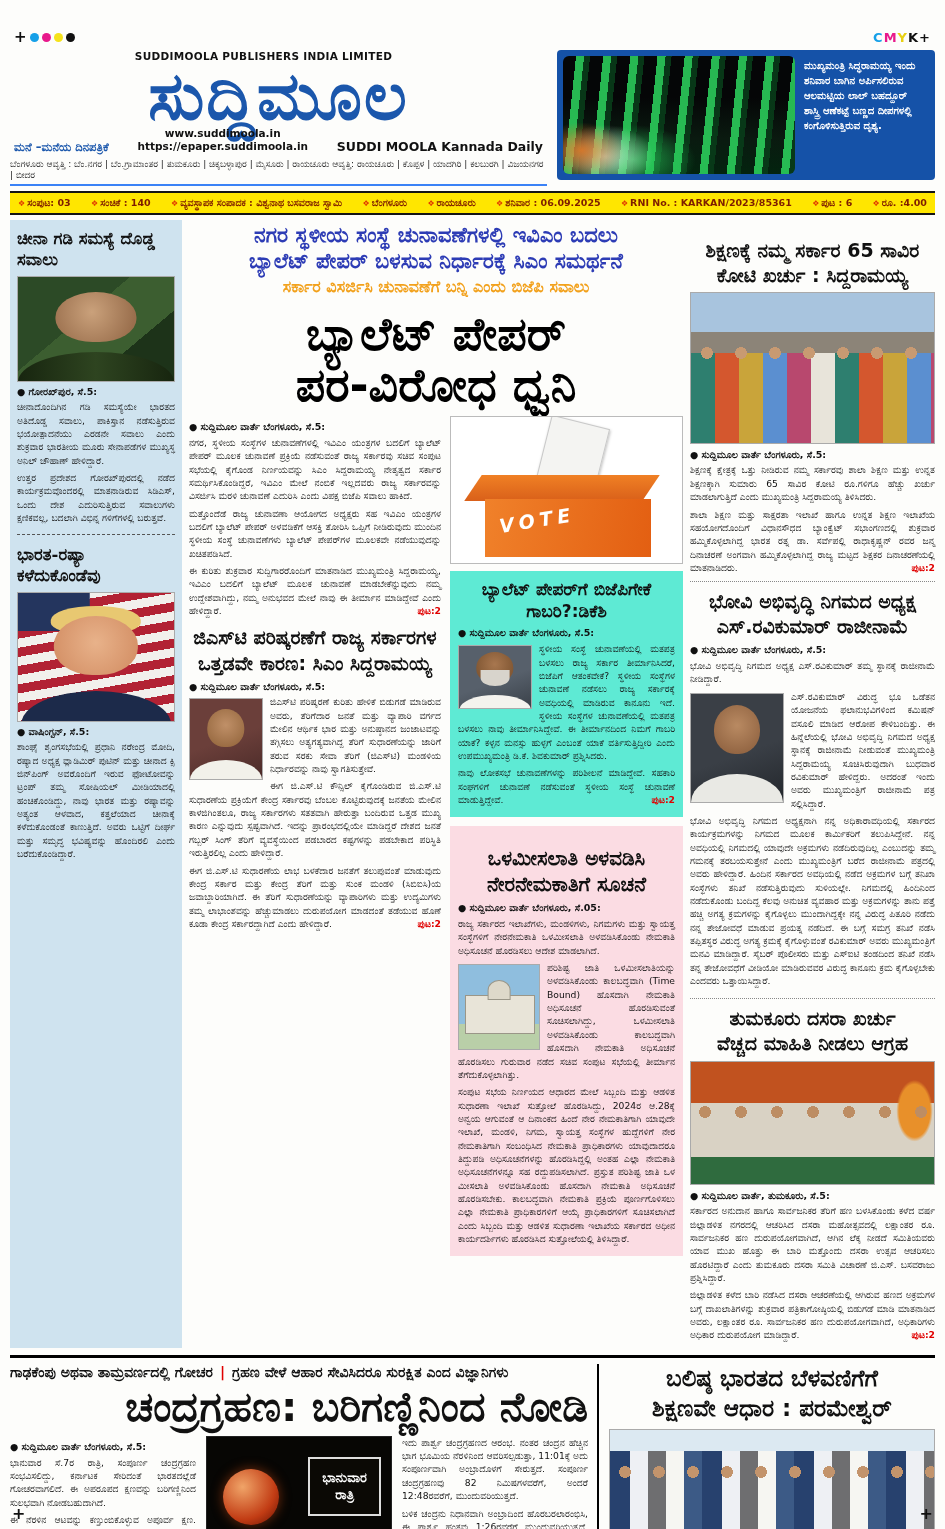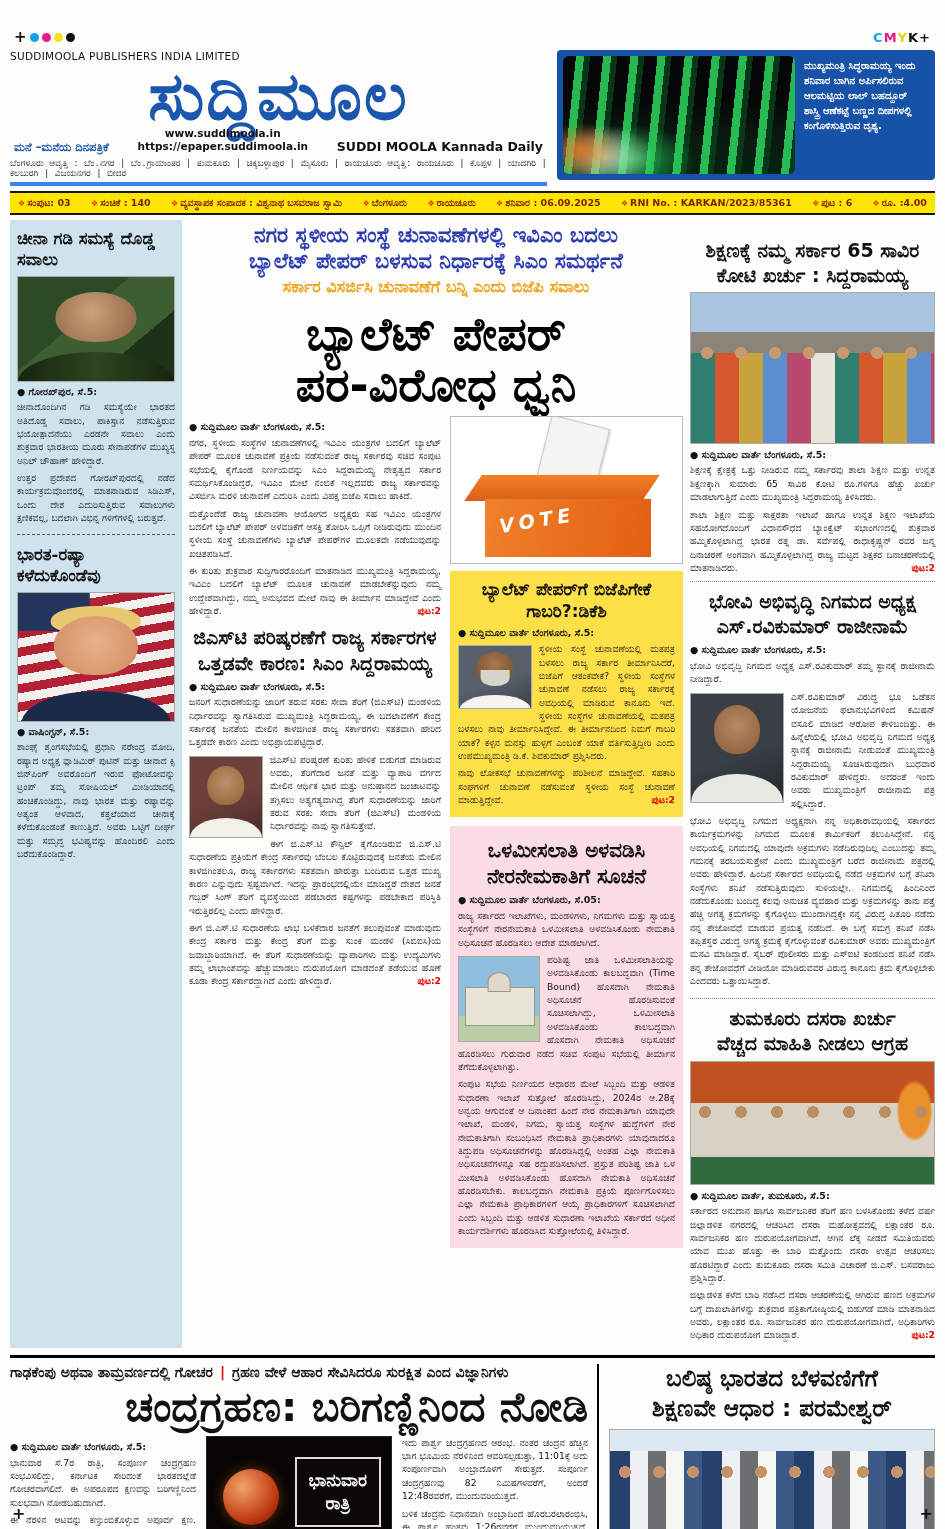--- a/index.html
+++ b/index.html
@@ -11,27 +11,27 @@
   
   .marks-row{display:flex;justify-content:space-between;align-items:center;padding:26px 4px 0 4px;height:22px;}
   .marks-left{display:flex;align-items:center;gap:3px;font-size:15px;font-weight:bold;}
   .dot{width:9px;height:9px;border-radius:50%;display:inline-block;}
   .dot-c{background:#16a0e8;}.dot-m{background:#e8198b;}.dot-y{background:#f5e21a;}.dot-k{background:#101010;}
   .cmyk{font-size:13px;font-weight:bold;letter-spacing:1px;}
   .cmyk .c{color:#16a0e8;}.cmyk .m{color:#e8198b;}.cmyk .y{color:#e8d012;}.cmyk .k{color:#101010;}
   
   .masthead{display:flex;gap:10px;margin-top:2px;}
   .mast-left{flex:1;min-width:0;}
-  .publisher{text-align:left;font-weight:normal;font-size:10.5px;padding-right:30px;letter-spacing:.3px;}
+  .publisher{text-align:center;font-weight:bold;font-size:10.5px;padding-right:30px;letter-spacing:.3px;}
   .logo{color:#1b57ac;font-weight:900;font-size:66px;line-height:1.05;text-align:center;letter-spacing:2px;}
   .mast-sub{display:flex;justify-content:space-between;align-items:flex-end;margin-top:-4px;padding:0 4px;}
   .tagline{color:#1b57ac;font-size:11.5px;font-weight:bold;}
   .websites{text-align:center;font-weight:bold;font-size:10.5px;line-height:1.25;}
   .engname{font-weight:bold;font-size:12.5px;}
-  .editions{font-size:9px;margin-top:5px;color:#222;border-bottom:4px solid #3b82f6;padding-bottom:3px;font-family:Liberation Mono, monospace;}
+  .editions{font-size:9px;margin-top:5px;color:#222;border-bottom:2px solid #3b82f6;padding-bottom:3px;}
   
   .promo{width:378px;height:130px;background:#1552a8;border-radius:4px;display:flex;overflow:hidden;flex:none;}
   .promo-photo{width:232px;height:118px;margin:6px 0 6px 6px;border-radius:6px;position:relative;overflow:hidden;
     background:
       radial-gradient(ellipse 60px 40px at 8% 80%, rgba(240,120,30,.8), transparent 70%),
       radial-gradient(ellipse 70px 45px at 18% 85%, rgba(240,240,240,.7), transparent 70%),
       radial-gradient(ellipse 90px 50px at 30% 88%, rgba(40,200,90,.8), transparent 70%),
       repeating-linear-gradient(96deg, rgba(0,0,0,0) 0 13px, rgba(45,215,95,.85) 13px 21px, rgba(8,60,25,.9) 21px 27px),
       linear-gradient(180deg,#050607 0 35%,#0a1a10 70%,#03240f 100%);}
   .promo-caption{flex:1;color:#fff;font-size:10px;line-height:1.5;padding:8px 9px;font-weight:bold;}
@@ -110,45 +110,45 @@
   .kicker-orange{color:#f2a11c;font-size:16px;font-weight:800;text-align:center;line-height:1.25;margin:3px 0 12px;}
   .lead-headline{font-size:46px;font-weight:900;text-align:center;line-height:1.1;margin:7px 0 6px;color:#000;}
   .center-row{display:flex;gap:9px;}
   .lead-text{width:252px;flex:none;}
   .center-right{flex:1;min-width:0;}
   .ballot-photo{height:146px;border:1px solid #bbb;background:#fff;position:relative;overflow:hidden;}
   .bb-slip{position:absolute;left:40%;top:4px;width:58px;height:64px;background:#f4f4f2;border:1px solid #c8c8c8;transform:rotate(14deg);box-shadow:1px 1px 3px rgba(0,0,0,.25);}
   .bb-top{position:absolute;left:22px;top:58px;width:178px;height:26px;background:linear-gradient(#f08024,#d9601a);transform:skewX(-34deg);}
   .bb-front{position:absolute;left:34px;top:82px;width:166px;height:58px;background:linear-gradient(100deg,#f0812a,#e35f12);}
   .bb-vote{position:absolute;left:48px;top:92px;color:#fff;font-weight:800;font-style:italic;font-size:19px;letter-spacing:5px;transform:rotate(-9deg);}
-  .dks-box{background:#fde047;padding:7px 8px;margin-top:7px;}
+  .dks-box{background:#5eead4;padding:7px 8px;margin-top:7px;}
   .dks-title{font-size:17px;font-weight:800;text-align:center;margin:0 0 4px;line-height:1.3;}
   .dks-photo{float:left;width:72px;height:62px;margin:3px 7px 2px 0;}
   .pink-box{background:#fbdce3;padding:7px 8px;margin-top:9px;}
-  .pink-title{font-size:20px;font-weight:800;text-align:center;line-height:1.3;margin:4px 0 4px;}
+  .pink-title{font-size:20px;font-weight:800;text-align:center;line-height:1.3;margin:12px 0 4px;}
   .soudha-photo{float:left;width:80px;height:84px;margin:3px 7px 2px 0;}
   .gst-title{font-size:19px;font-weight:800;text-align:center;line-height:1.32;margin:8px 0 2px;}
   .sid-photo{float:left;width:72px;height:80px;margin:3px 7px 2px 0;}
   
   .r-art{margin-bottom:6px;}
   .r-title{font-size:19px;font-weight:800;text-align:center;line-height:1.32;margin:0 0 4px;}
   .r-photo{height:150px;margin:4px 0 2px;}
   .bhovi-photo{float:left;width:92px;height:108px;margin:3px 7px 2px 0;}
   
   .bottom{border-top:3px solid #000;margin-top:7px;padding-top:6px;display:flex;gap:10px;}
   .b-left{width:578px;flex:none;border-right:2px solid #000;padding-right:9px;}
   .kicker-strip{font-size:14px;font-weight:800;display:flex;gap:7px;align-items:baseline;white-space:nowrap;}
   .kicker-sep{color:#e00000;font-weight:900;}
   .b-headline{font-size:41px;font-weight:900;line-height:1.05;margin:5px 0 7px;text-align:right;}
   .b-cols{display:flex;gap:10px;}
   .b-col{flex:1;min-width:0;}
   .moon-photo{height:120px;background:#070604;position:relative;margin-bottom:5px;border:1px solid #222;}
   .moon{position:absolute;left:16px;top:32px;width:56px;height:56px;border-radius:50%;
     background:radial-gradient(circle at 35% 32%,#f0a468,#c23c14 62%,#6e1504 95%);box-shadow:0 0 12px rgba(220,80,20,.5);}
-  .moon-cap{position:absolute;right:10px;top:20px;border:2px solid #ddd;color:#fff;font-size:17px;font-weight:800;
+  .moon-cap{position:absolute;right:10px;top:20px;border:2px solid #ddd;color:#fff;font-size:13px;font-weight:800;
     padding:10px 12px;text-align:center;line-height:1.35;background:rgba(20,16,10,.35);}
   .b-right{flex:1;min-width:0;}
   .e-headline{font-size:23px;font-weight:900;text-align:center;line-height:1.3;margin:0 0 2px;}
   .e-photo{height:152px;margin:5px 0 3px;}
   .bottom-marks{position:absolute;bottom:6px;left:12px;right:12px;display:flex;justify-content:space-between;font-size:16px;font-weight:bold;color:#111;}
   .clearfix::after{content:"";display:block;clear:both;}
 </style>
 </head>
 <body>
 
@@ -245,21 +245,20 @@
           <div class="byline">● ಸುದ್ದಿಮೂಲ ವಾರ್ತೆ ಬೆಂಗಳೂರು, ಸೆ.5:</div>
           <p>ನಗರ, ಸ್ಥಳೀಯ ಸಂಸ್ಥೆಗಳ ಚುನಾವಣೆಗಳಲ್ಲಿ ಇವಿಎಂ ಯಂತ್ರಗಳ ಬದಲಿಗೆ ಬ್ಯಾಲೆಟ್ ಪೇಪರ್ ಮೂಲಕ ಚುನಾವಣೆ ಪ್ರಕ್ರಿಯೆ ನಡೆಸುವಂತೆ ರಾಜ್ಯ ಸರ್ಕಾರವು ಸಚಿವ ಸಂಪುಟ ಸಭೆಯಲ್ಲಿ ಕೈಗೊಂಡ ನಿರ್ಣಯವನ್ನು ಸಿಎಂ ಸಿದ್ದರಾಮಯ್ಯ ನೇತೃತ್ವದ ಸರ್ಕಾರ ಸಮರ್ಥಿಸಿಕೊಂಡಿದ್ದರೆ, ಇವಿಎಂ ಮೇಲೆ ನಂಬಿಕೆ ಇಲ್ಲದವರು ರಾಜ್ಯ ಸರ್ಕಾರವನ್ನು ವಿಸರ್ಜಿಸಿ ಮರಳಿ ಚುನಾವಣೆ ಎದುರಿಸಿ ಎಂದು ವಿಪಕ್ಷ ಬಿಜೆಪಿ ಸವಾಲು ಹಾಕಿದೆ.</p>
           <p>ಮತ್ತೊಂದೆಡೆ ರಾಜ್ಯ ಚುನಾವಣಾ ಆಯೋಗದ ಅಧ್ಯಕ್ಷರು ಸಹ ಇವಿಎಂ ಯಂತ್ರಗಳ ಬದಲಿಗೆ ಬ್ಯಾಲೆಟ್ ಪೇಪರ್ ಅಳವಡಿಕೆಗೆ ಆಸಕ್ತಿ ತೋರಿಸಿ ಒಪ್ಪಿಗೆ ನೀಡಿರುವುದು ಮುಂದಿನ ಸ್ಥಳೀಯ ಸಂಸ್ಥೆ ಚುನಾವಣೆಗಳು ಬ್ಯಾಲೆಟ್ ಪೇಪರ್‌ಗಳ ಮೂಲಕವೇ ನಡೆಯುವುದನ್ನು ಖಚಿತಪಡಿಸಿದೆ.</p>
           <p class="clearfix"><span>ಈ ಕುರಿತು ಶುಕ್ರವಾರ ಸುದ್ದಿಗಾರರೊಂದಿಗೆ ಮಾತನಾಡಿದ ಮುಖ್ಯಮಂತ್ರಿ ಸಿದ್ದರಾಮಯ್ಯ, ಇವಿಎಂ ಬದಲಿಗೆ ಬ್ಯಾಲೆಟ್ ಮೂಲಕ ಚುನಾವಣೆ ಮಾಡಬೇಕೆನ್ನುವುದು ನಮ್ಮ ಉದ್ದೇಶವಾಗಿದ್ದು, ನಮ್ಮ ಅನುಭವದ ಮೇಲೆ ನಾವು ಈ ತೀರ್ಮಾನ ಮಾಡಿದ್ದೇವೆ ಎಂದು ಹೇಳಿದ್ದಾರೆ.</span> <span class="pageref">ಪುಟ:2</span></p>
 
           <div class="gst-title">
             <span>ಜಿಎಸ್‌ಟಿ ಪರಿಷ್ಕರಣೆಗೆ ರಾಜ್ಯ ಸರ್ಕಾರಗಳ</span><br>
             <span>ಒತ್ತಡವೇ ಕಾರಣ: ಸಿಎಂ ಸಿದ್ದರಾಮಯ್ಯ</span>
           </div>
           <div class="byline">● ಸುದ್ದಿಮೂಲ ವಾರ್ತೆ ಬೆಂಗಳೂರು, ಸೆ.5:</div>
-          <p>ಜನರಿಗೆ ಸುಧಾರಣೆಯನ್ನು ಜಾರಿಗೆ ತರುವ ಸರಕು ಸೇವಾ ತೆರಿಗೆ (ಜಿಎಸ್‌ಟಿ) ಮಂಡಳಿಯ ನಿರ್ಧಾರವನ್ನು ಸ್ವಾಗತಿಸಿರುವ ಮುಖ್ಯಮಂತ್ರಿ ಸಿದ್ದರಾಮಯ್ಯ, ಈ ಬದಲಾವಣೆಗೆ ಕೇಂದ್ರ ಸರ್ಕಾರಕ್ಕೆ ಜನತೆಯ ಮೇಲಿನ ಕಾಳಜಿಗಿಂತ ರಾಜ್ಯ ಸರ್ಕಾರಗಳು ಸತತವಾಗಿ ಹೇರಿದ ಒತ್ತಡವೇ ಕಾರಣ ಎಂದು ಅಭಿಪ್ರಾಯಪಟ್ಟಿದ್ದಾರೆ.</p>
           <div class="photo photo-sidda sid-photo">
             <div class="p-head"></div>
             <div class="p-torso"></div>
           </div>
           <p>ಜಿಎಸ್‌ಟಿ ಪರಿಷ್ಕರಣೆ ಕುರಿತು ಹೇಳಿಕೆ ಬಿಡುಗಡೆ ಮಾಡಿರುವ ಅವರು, ತೆರಿಗೆದಾರ ಜನತೆ ಮತ್ತು ವ್ಯಾಪಾರಿ ವರ್ಗದ ಮೇಲಿನ ಆರ್ಥಿಕ ಭಾರ ಮತ್ತು ಅನುಷ್ಠಾನದ ಜಂಜಾಟವನ್ನು ತಗ್ಗಿಸಲು ಅತ್ಯಗತ್ಯವಾಗಿದ್ದ ತೆರಿಗೆ ಸುಧಾರಣೆಯನ್ನು ಜಾರಿಗೆ ತರುವ ಸರಕು ಸೇವಾ ತೆರಿಗೆ (ಜಿಎಸ್‌ಟಿ) ಮಂಡಳಿಯ ನಿರ್ಧಾರವನ್ನು ನಾವು ಸ್ವಾಗತಿಸುತ್ತೇವೆ.</p>
           <p>ಈಗ ಜಿ.ಎಸ್.ಟಿ ಕೌನ್ಸಿಲ್ ಕೈಗೊಂಡಿರುವ ಜಿ.ಎಸ್.ಟಿ ಸುಧಾರಣೆಯ ಪ್ರಕ್ರಿಯೆಗೆ ಕೇಂದ್ರ ಸರ್ಕಾರವು ಬೆಂಬಲ ಕೊಟ್ಟಿರುವುದಕ್ಕೆ ಜನತೆಯ ಮೇಲಿನ ಕಾಳಜಿಗಿಂತಲೂ, ರಾಜ್ಯ ಸರ್ಕಾರಗಳು ಸತತವಾಗಿ ಹೇರುತ್ತಾ ಬಂದಿರುವ ಒತ್ತಡ ಮುಖ್ಯ ಕಾರಣ ಎನ್ನುವುದು ಸ್ಪಷ್ಟವಾಗಿದೆ. ಇದನ್ನು ಪ್ರಾರಂಭದಲ್ಲಿಯೇ ಮಾಡಿದ್ದರೆ ದೇಶದ ಜನತೆ ಗಬ್ಬರ್ ಸಿಂಗ್ ತೆರಿಗೆ ವ್ಯವಸ್ಥೆಯಿಂದ ಪಡಬಾರದ ಕಷ್ಟಗಳನ್ನು ಪಡಬೇಕಾದ ಪರಿಸ್ಥಿತಿ ಇರುತ್ತಿರಲಿಲ್ಲ ಎಂದು ಹೇಳಿದ್ದಾರೆ.</p>
           <p class="clearfix"><span>ಈಗ ಜಿ.ಎಸ್.ಟಿ ಸುಧಾರಣೆಯ ಲಾಭ ಬಳಕೆದಾರ ಜನತೆಗೆ ತಲುಪುವಂತೆ ಮಾಡುವುದು ಕೇಂದ್ರ ಸರ್ಕಾರ ಮತ್ತು ಕೇಂದ್ರ ತೆರಿಗೆ ಮತ್ತು ಸುಂಕ ಮಂಡಳಿ (ಸಿಬಿಐಸಿ)ಯ ಜವಾಬ್ದಾರಿಯಾಗಿದೆ. ಈ ತೆರಿಗೆ ಸುಧಾರಣೆಯನ್ನು ವ್ಯಾಪಾರಿಗಳು ಮತ್ತು ಉದ್ಯಮಿಗಳು ತಮ್ಮ ಲಾಭಾಂಶವನ್ನು ಹೆಚ್ಚುಮಾಡಲು ದುರುಪಯೋಗ ಮಾಡದಂತೆ ತಡೆಯುವ ಹೊಣೆ ಕೂಡಾ ಕೇಂದ್ರ ಸರ್ಕಾರದ್ದಾಗಿದೆ ಎಂದು ಹೇಳಿದ್ದಾರೆ.</span> <span class="pageref">ಪುಟ:2</span></p>
         </div>
 
         <div class="center-right">

